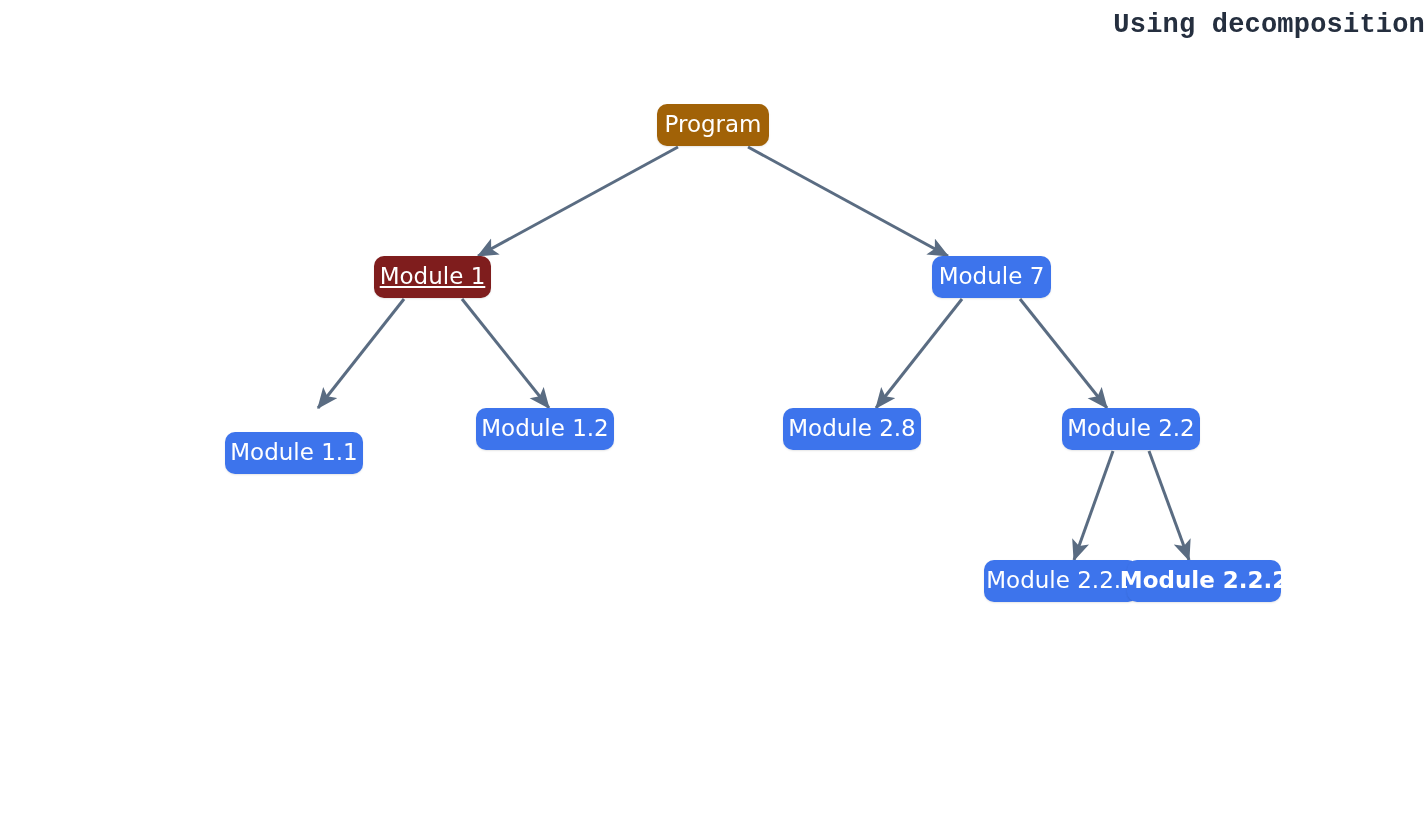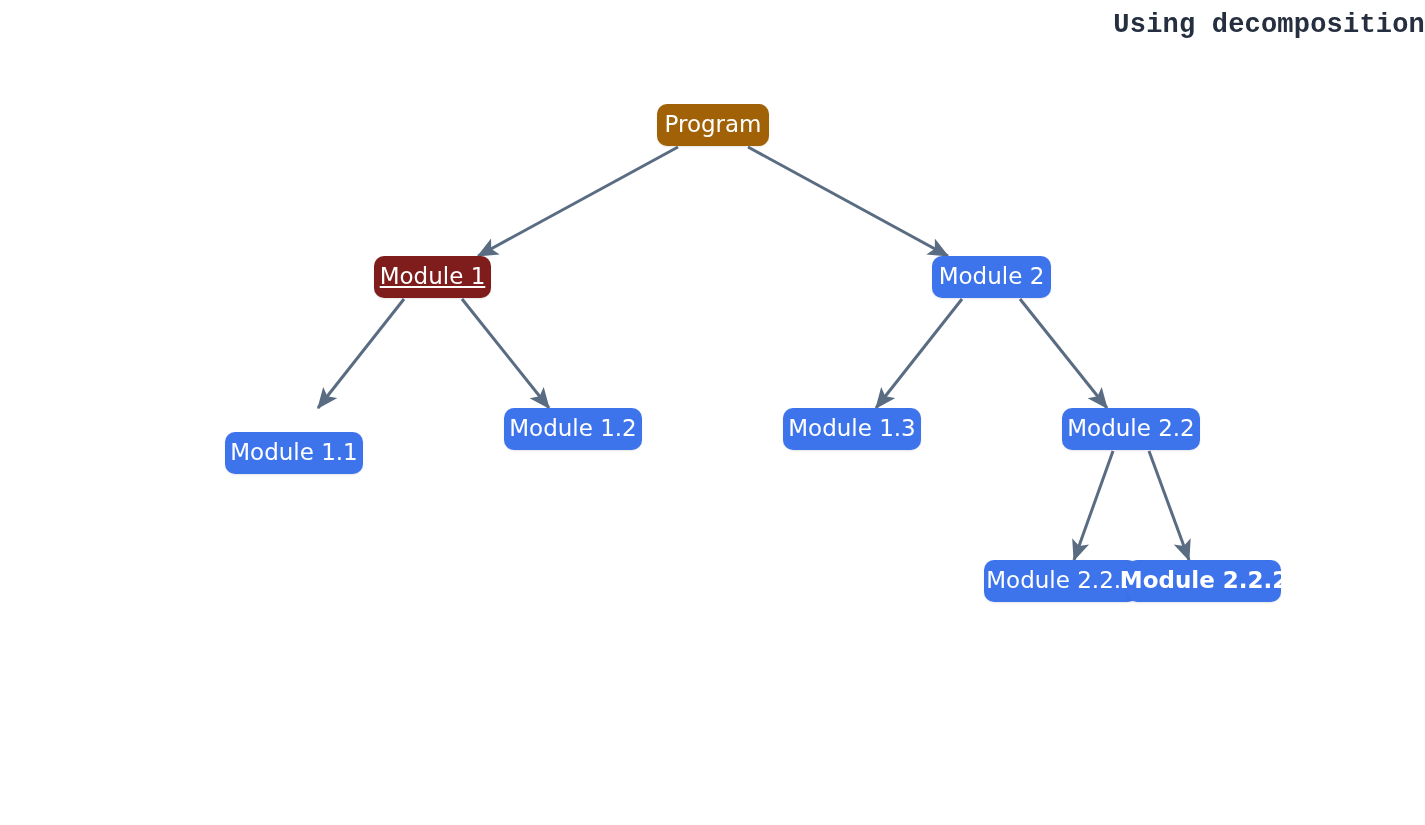--- a/index.html
+++ b/index.html
@@ -86,30 +86,30 @@
     </svg>
 
   <div id="node-layer">
       <div class="node" style="left: 657px; top: 104px; width: 112px; height: 42px; background: #a16207; color: rgb(255, 255, 255);">
         <span class="node-label">Program</span>
       </div>
       <div class="node" style="left: 374px; top: 256px; width: 117px; height: 42px; background: #7f1d1d; color: rgb(255, 255, 255); text-decoration: underline;">
         <span class="node-label">Module 1</span>
       </div>
       <div class="node" style="left: 932px; top: 256px; width: 119px; height: 42px; background: rgb(61, 116, 236); color: rgb(255, 255, 255);">
-        <span class="node-label">Module 2</span>
+        <span class="node-label">Module 7</span>
       </div>
       <div class="node" style="left: 225px; top: 408px; width: 138px; height: 42px; background: rgb(61, 116, 236); color: rgb(255, 255, 255); margin-top: 24px;">
         <span class="node-label">Module 1.1</span>
       </div>
-      <div class="node" style="left: 504px; top: 408px; width: 138px; height: 42px; background: rgb(61, 116, 236); color: rgb(255, 255, 255);">
+      <div class="node" style="left: 476px; top: 408px; width: 138px; height: 42px; background: rgb(61, 116, 236); color: rgb(255, 255, 255);">
         <span class="node-label">Module 1.2</span>
       </div>
       <div class="node" style="left: 783px; top: 408px; width: 138px; height: 42px; background: rgb(61, 116, 236); color: rgb(255, 255, 255);">
-        <span class="node-label">Module 1.3</span>
+        <span class="node-label">Module 2.8</span>
       </div>
       <div class="node" style="left: 1062px; top: 408px; width: 138px; height: 42px; background: rgb(61, 116, 236); color: #ffffff;">
         <span class="node-label">Module 2.2</span>
       </div>
       <div class="node" style="left: 984px; top: 560px; width: 154px; height: 42px; background: rgb(61, 116, 236); color: rgb(255, 255, 255);">
         <span class="node-label">Module 2.2.1</span>
       </div>
       <div class="node" style="left: 1127px; top: 560px; width: 154px; height: 42px; background: rgb(61, 116, 236); color: rgb(255, 255, 255); font-weight: bold;">
         <span class="node-label">Module 2.2.2</span>
       </div>

